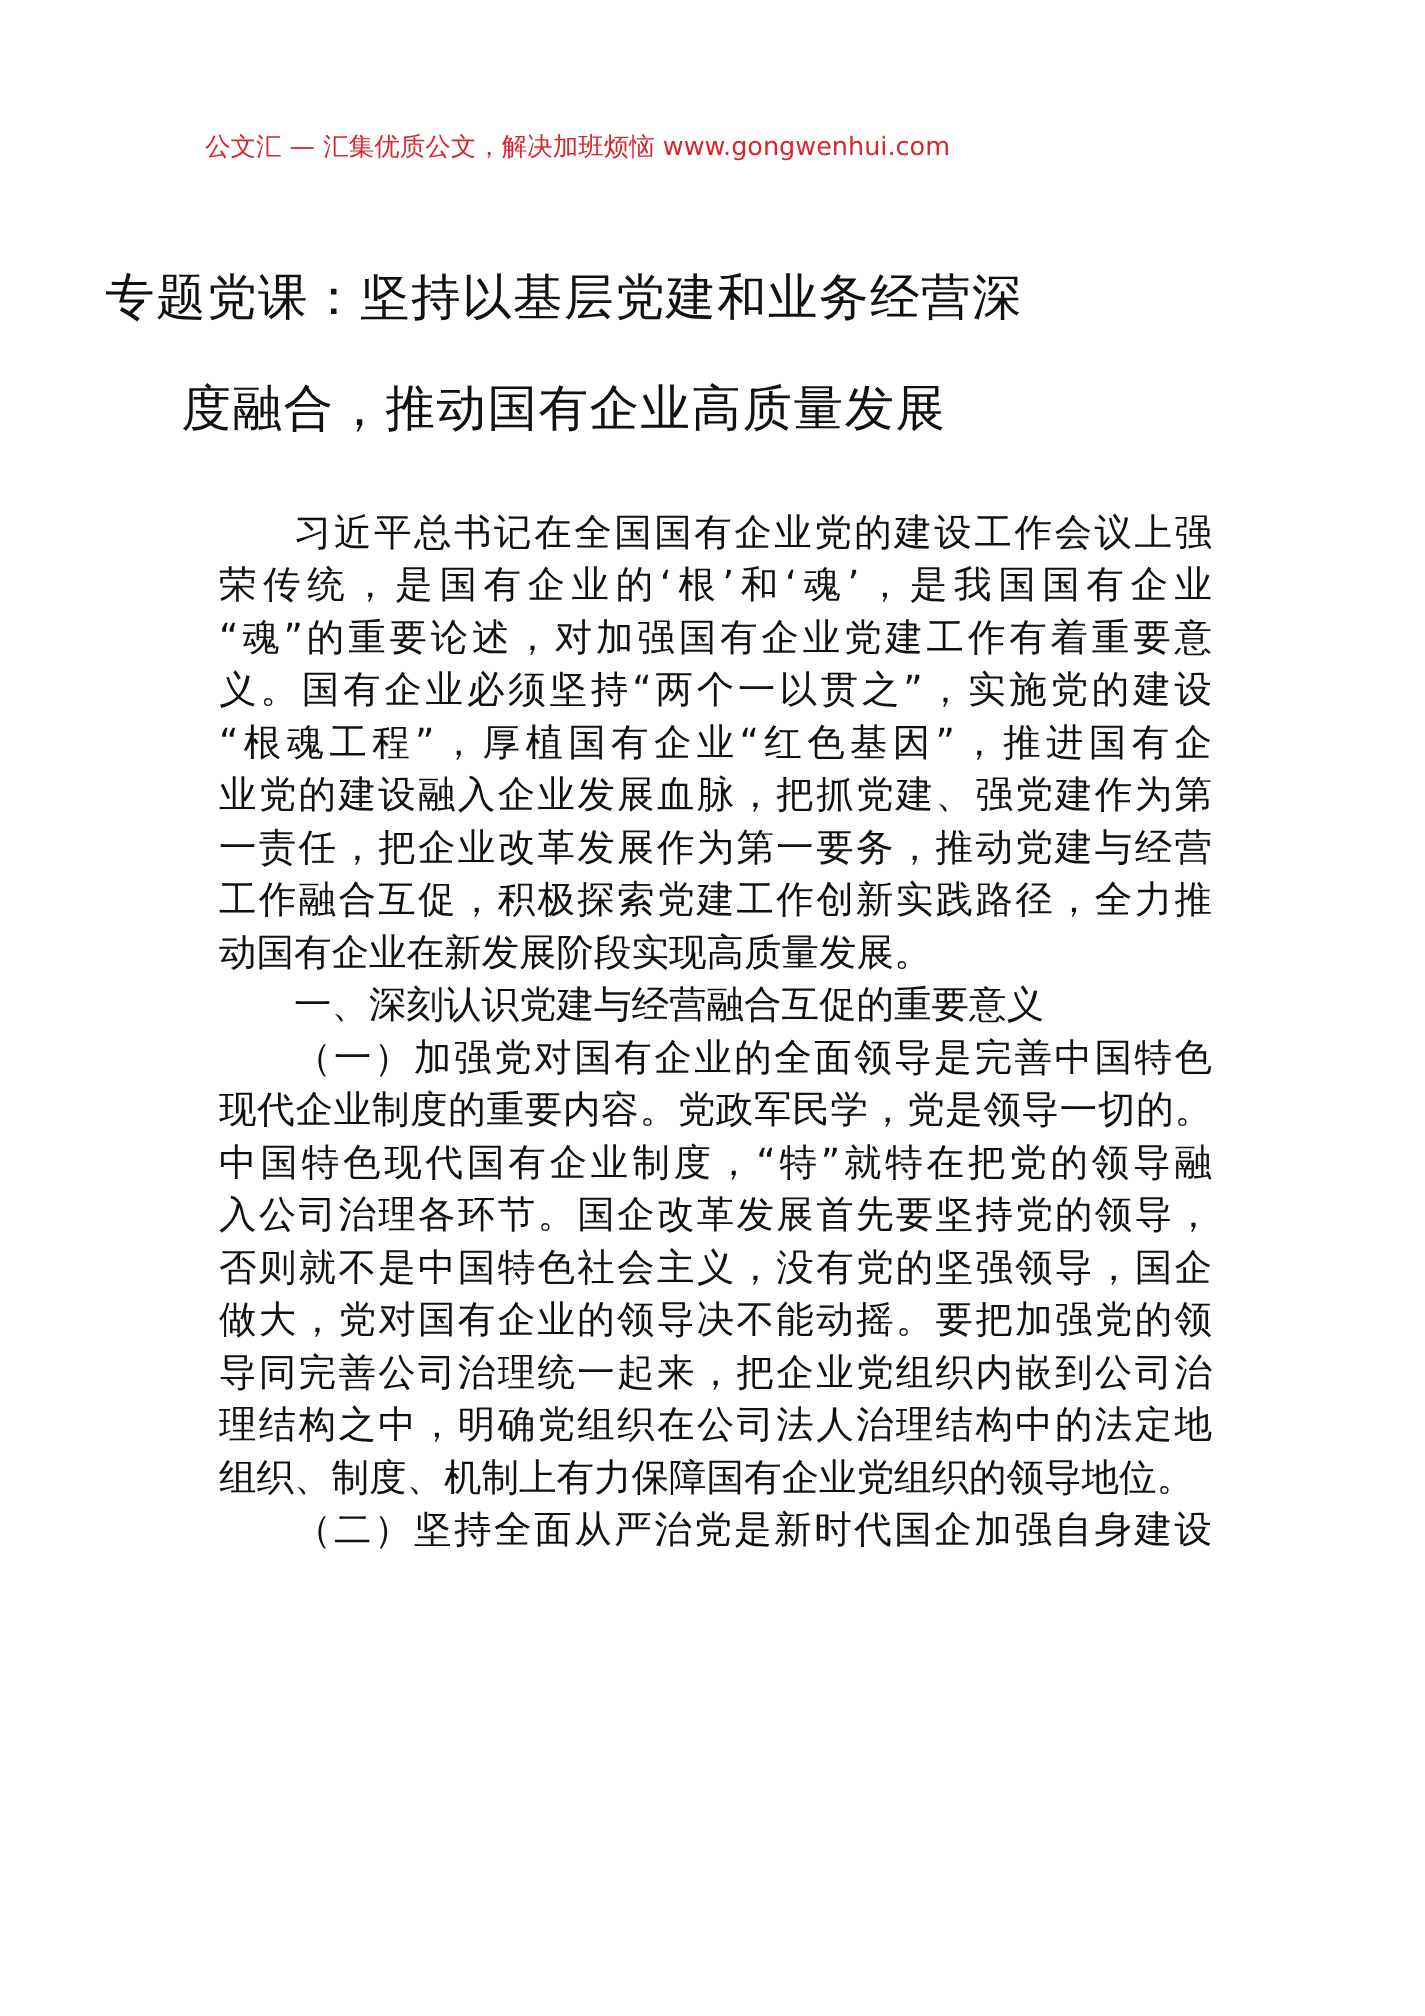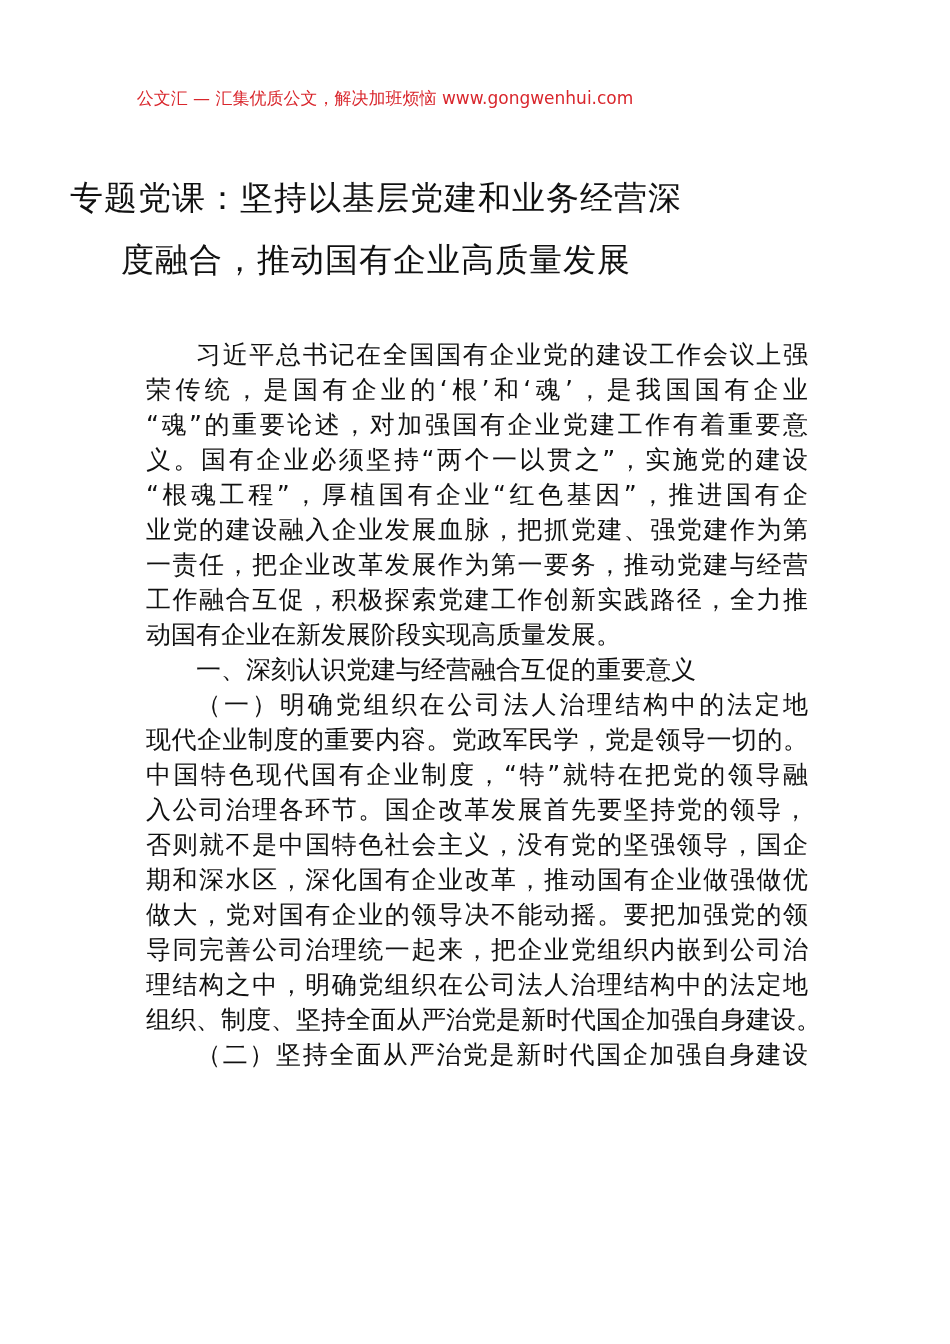--- a/index.html
+++ b/index.html
@@ -30,21 +30,21 @@
       position: absolute;
       left: 0;
       width: 752px;
       text-align: center;
       font-size: 33px;
       line-height: 44px;
       color: #111111;
       letter-spacing: 1px;
     }
     .title.l1 { top: 176px; }
-    .title.l2 { top: 238px; }
+    .title.l2 { top: 250px; }
     .body-text {
       position: absolute;
       top: 337px;
       left: 146px;
       width: 662px;
     }
     .line {
       height: 35px;
       line-height: 35px;
       font-size: 25px;
@@ -72,24 +72,23 @@
   <div class="line indent">习近平总书记在全国国有企业党的建设工作会议上强</div>
   <div class="line">荣传统，是国有企业的‘根’和‘魂’，是我国国有企业</div>
   <div class="line">“魂”的重要论述，对加强国有企业党建工作有着重要意</div>
   <div class="line">义。国有企业必须坚持“两个一以贯之”，实施党的建设</div>
   <div class="line">“根魂工程”，厚植国有企业“红色基因”，推进国有企</div>
   <div class="line">业党的建设融入企业发展血脉，把抓党建、强党建作为第</div>
   <div class="line">一责任，把企业改革发展作为第一要务，推动党建与经营</div>
   <div class="line">工作融合互促，积极探索党建工作创新实践路径，全力推</div>
   <div class="line last">动国有企业在新发展阶段实现高质量发展。</div>
   <div class="line indent last">一、深刻认识党建与经营融合互促的重要意义</div>
-  <div class="line indent">（一）明确党组织在公司法人治理结构中的法定地</div>
+  <div class="line indent">（一）加强党对国有企业的全面领导是完善中国特色</div>
   <div class="line">现代企业制度的重要内容。党政军民学，党是领导一切的。</div>
   <div class="line">中国特色现代国有企业制度，“特”就特在把党的领导融</div>
   <div class="line">入公司治理各环节。国企改革发展首先要坚持党的领导，</div>
   <div class="line">否则就不是中国特色社会主义，没有党的坚强领导，国企</div>
-  <div class="line">期和深水区，深化国有企业改革，推动国有企业做强做优</div>
   <div class="line">做大，党对国有企业的领导决不能动摇。要把加强党的领</div>
   <div class="line">导同完善公司治理统一起来，把企业党组织内嵌到公司治</div>
   <div class="line">理结构之中，明确党组织在公司法人治理结构中的法定地</div>
-  <div class="line last">组织、制度、坚持全面从严治党是新时代国企加强自身建设。</div>
+  <div class="line last">组织、制度、机制上有力保障国有企业党组织的领导地位。</div>
   <div class="line indent">（二）坚持全面从严治党是新时代国企加强自身建设</div>
 </div>
 
 </body></html>

